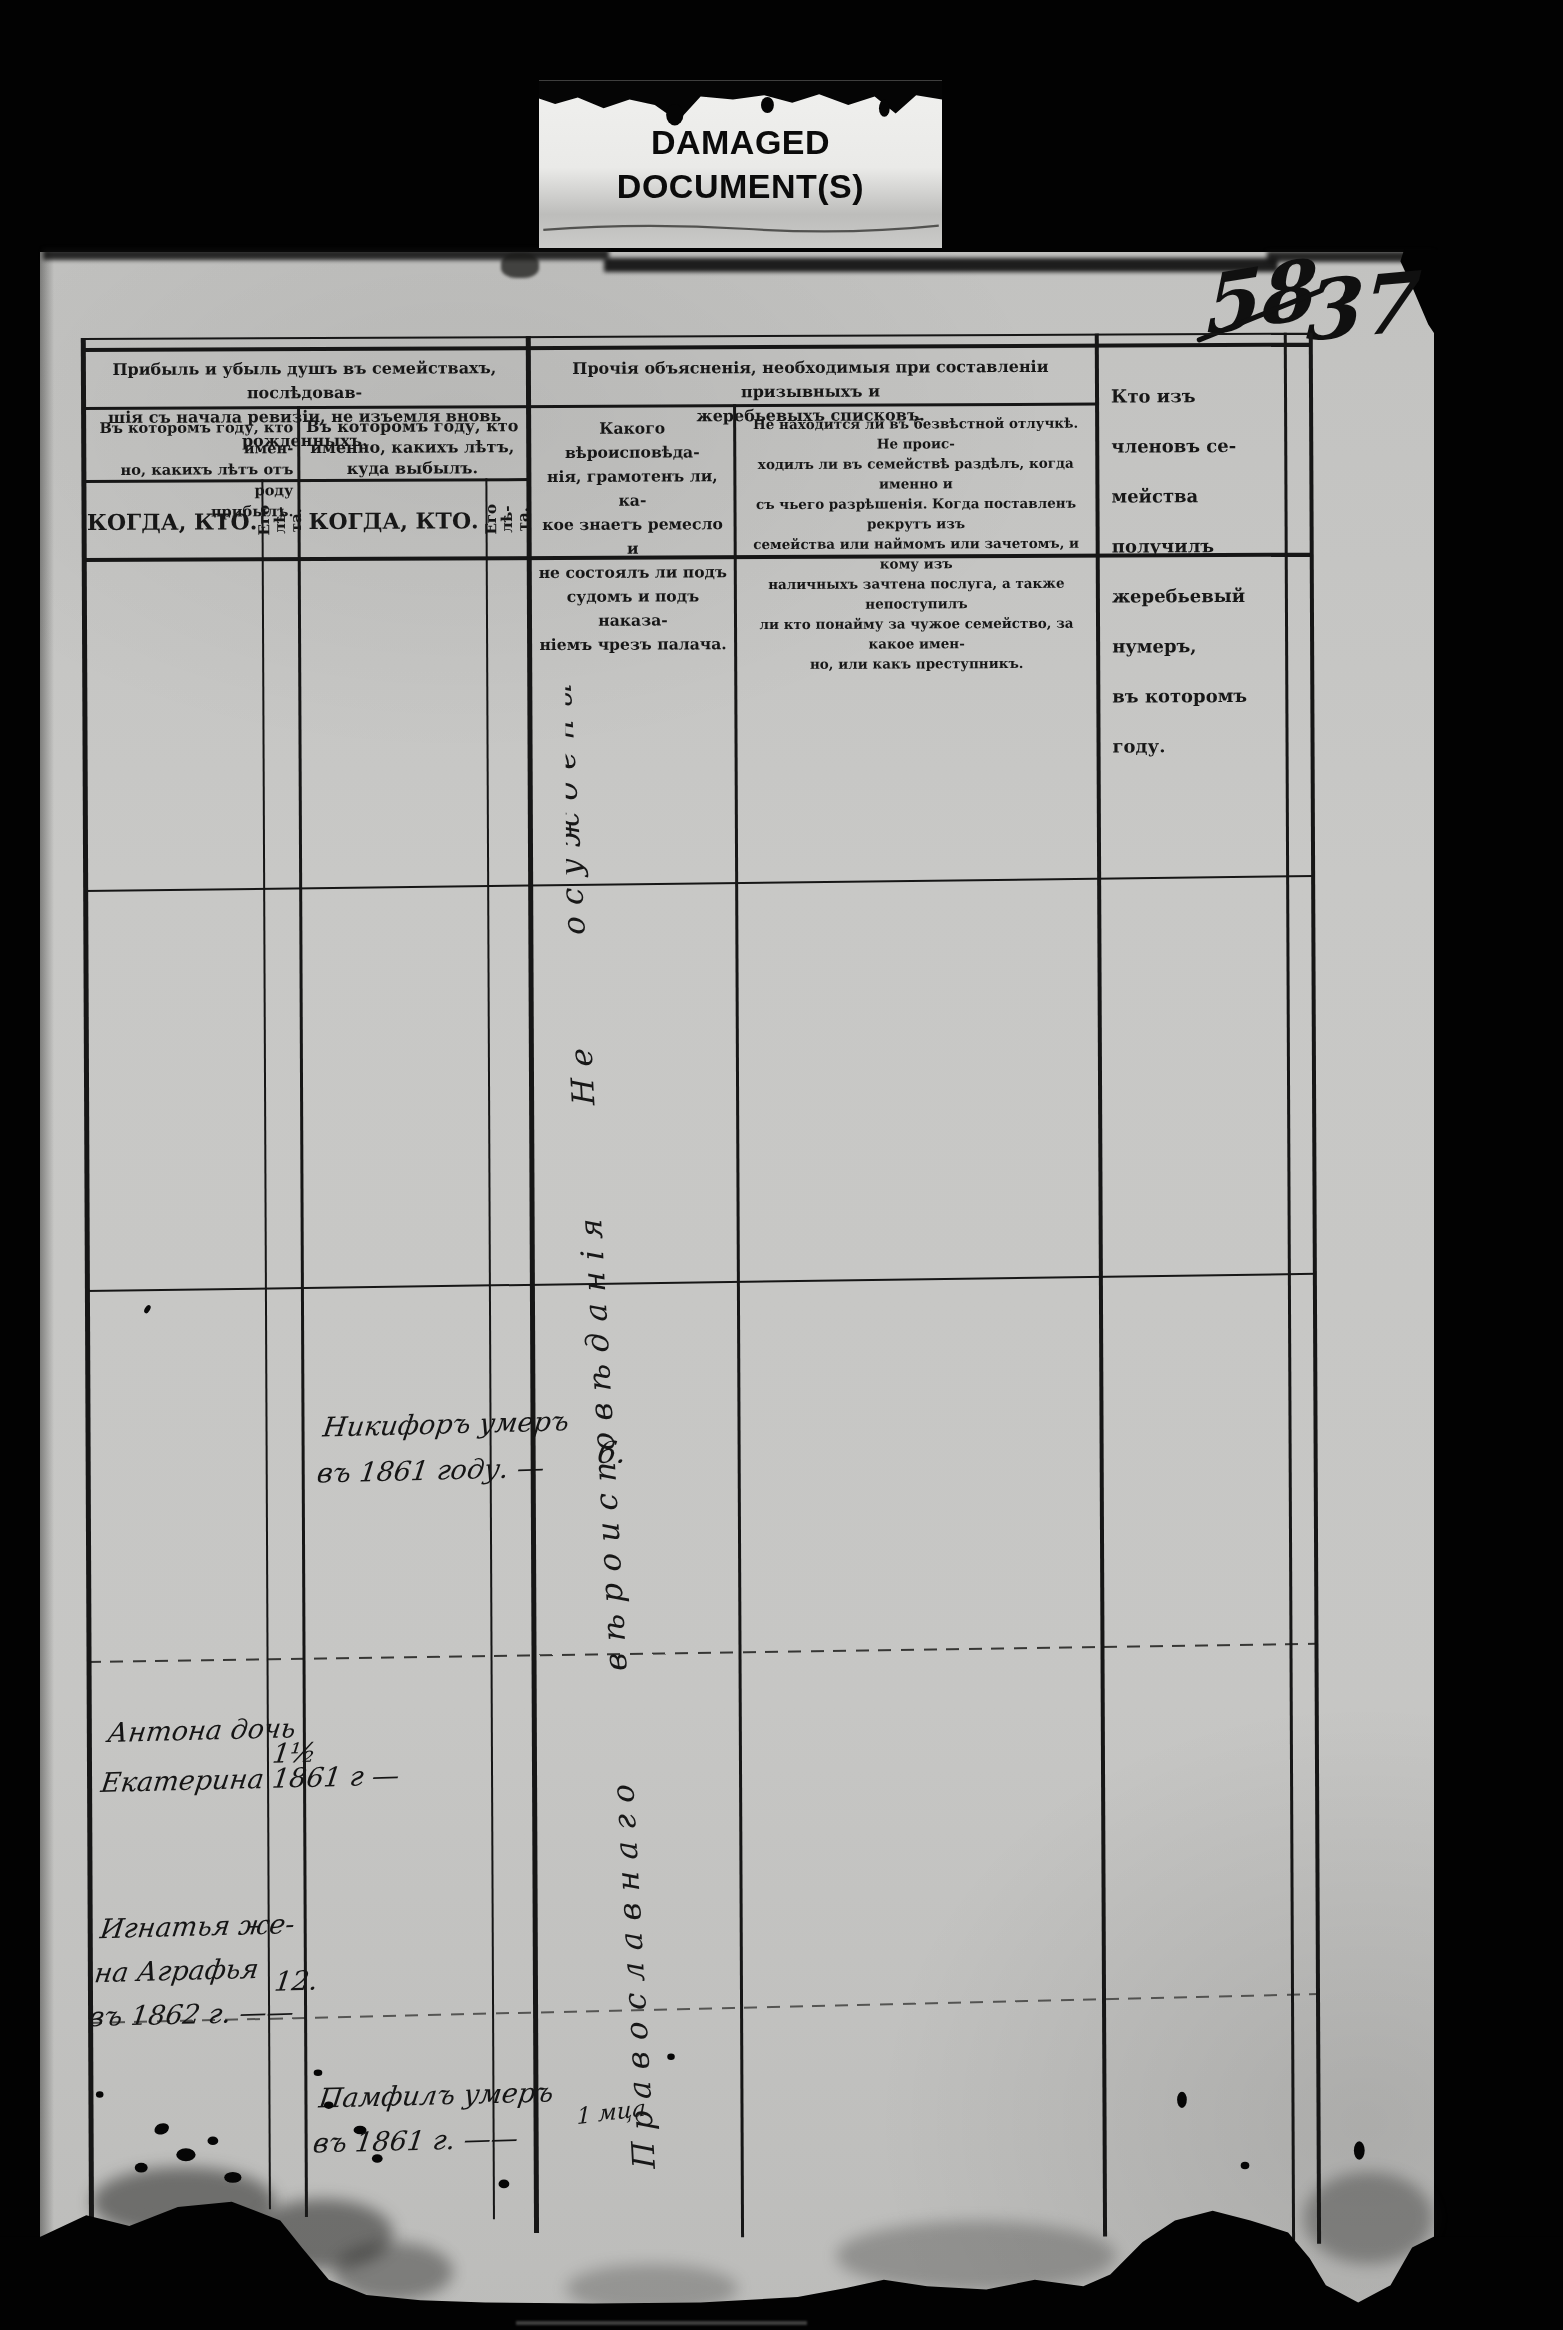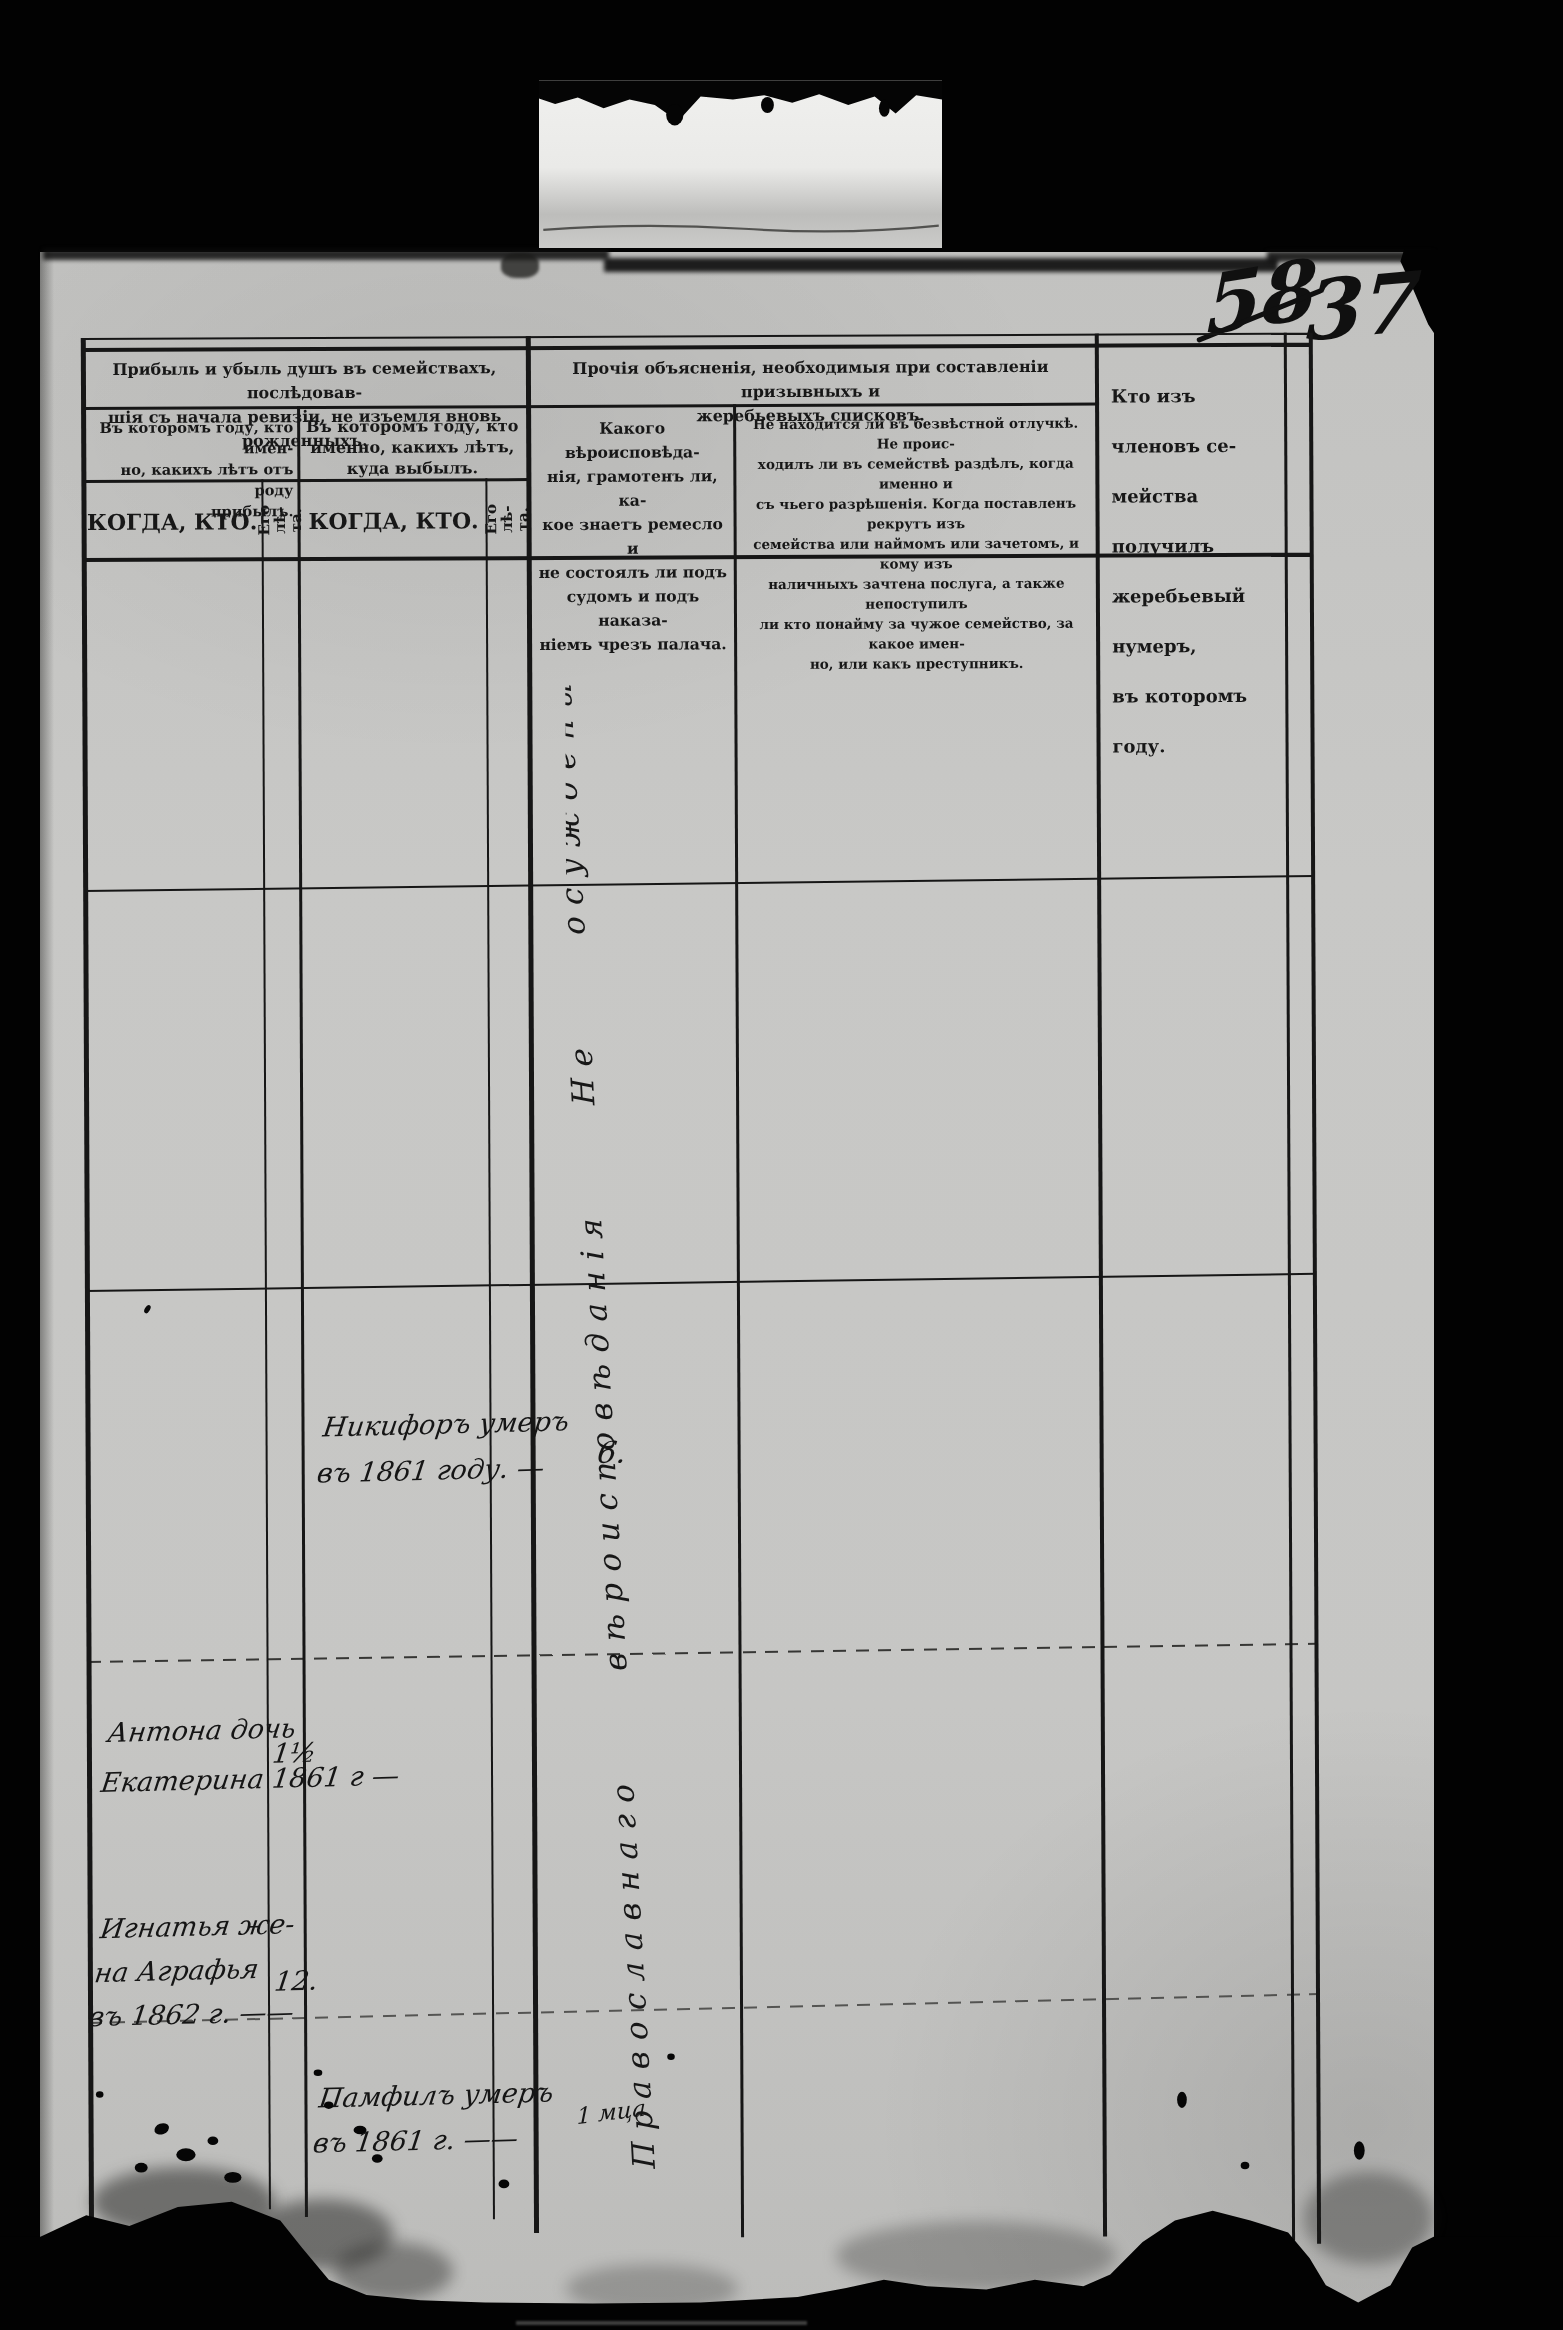--- a/index.html
+++ b/index.html
@@ -67,20 +67,22 @@
     <path d="M45 0 L110 0 L110 170 L90 140 L60 70 L38 22 Z" fill="#020202"></path>
   </svg>
 
   <div id="slip">
     <svg width="403" height="50" style="position:absolute;left:0;top:0;" viewBox="0 0 748 92">
       <path d="M0 0 H748 V36 L700 28 L662 62 L623 30 L574 46 L520 26 L470 42 L418 28 L360 36 L300 30 L258 76 L215 46 L168 36 L120 52 L72 32 L30 44 L0 34 Z" fill="#050505"></path>
       <ellipse cx="252" cy="64" rx="16" ry="20" fill="#050505"></ellipse>
       <ellipse cx="424" cy="46" rx="12" ry="15" fill="#050505"></ellipse>
       <ellipse cx="641" cy="52" rx="10" ry="16" fill="#050505"></ellipse>
     </svg>
+    <div class="slip-text">DAMAGED
+DOCUMENT(S)</div>
     <svg width="403" height="21.6" style="position:absolute;left:0;top:138px;" viewBox="0 0 748 40">
       <path d="M8 22 Q 190 8, 380 20 T 742 14" stroke="#2c2c2a" stroke-width="4" fill="none" opacity="0.75"></path>
     </svg>
   </div>
 
   <div class="pagenum" id="pn-crossed">58</div>
   <div id="pn-strike"></div>
   <div class="pagenum" id="pn-current">37</div>
 
   <div id="table">

